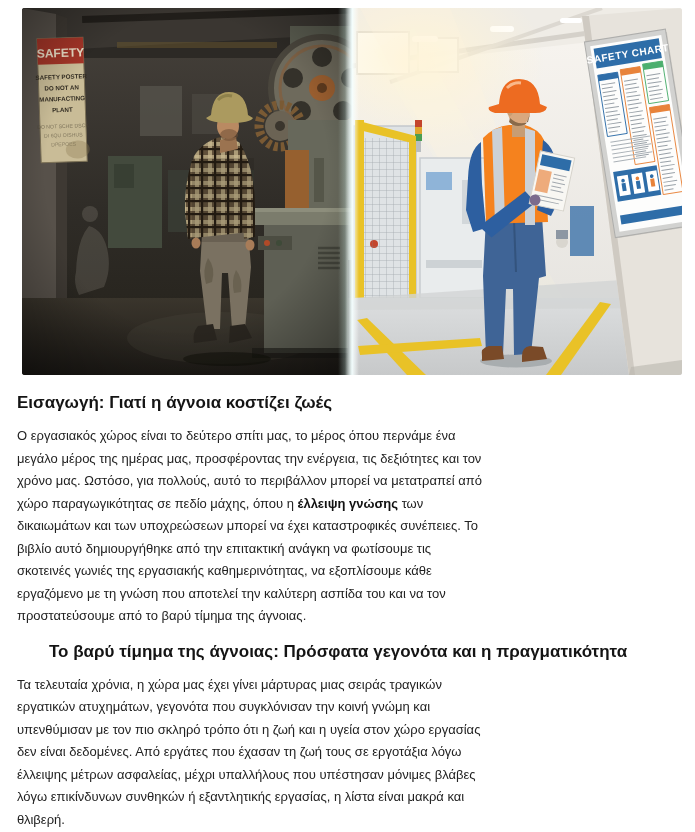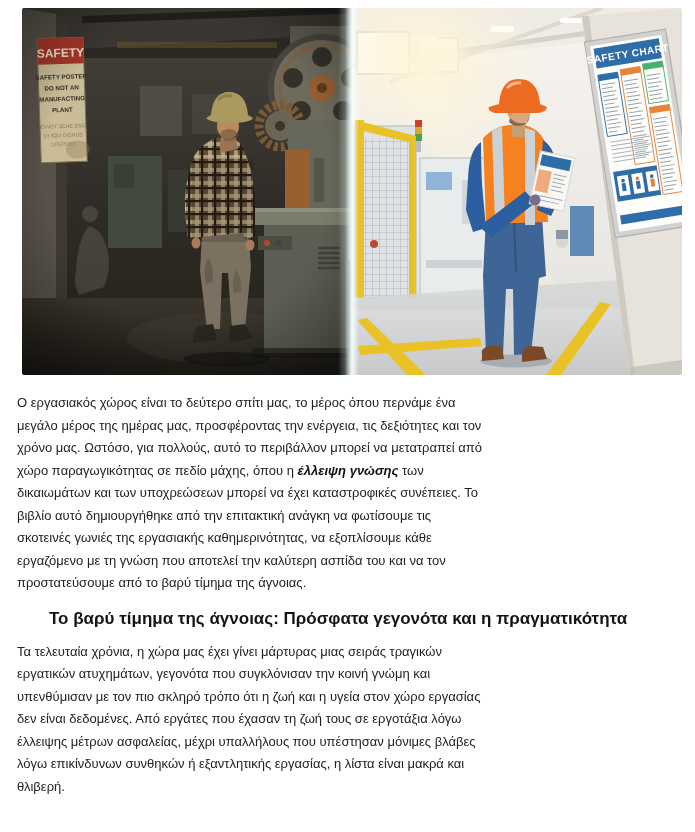--- a/index.html
+++ b/index.html
@@ -5,21 +5,21 @@
   html,body{margin:0;padding:0;background:#ffffff;}
   body{width:695px;font-family:"Liberation Sans","DejaVu Sans",sans-serif;color:#1d1d1d;}
   .page{width:695px;overflow:hidden;}
   .hero{margin:8px 0 0 22px;width:660px;height:367px;border-radius:3px;overflow:hidden;}
   .hero svg{display:block;}
   .hero text{font-family:"Liberation Sans","DejaVu Sans",sans-serif;}
   .article{margin:17px 18px 0 17px;width:660px;}
   .heading{font-size:17px;line-height:22px;font-weight:700;color:#141414;margin:0 0 11px 0;}
   .heading.second{margin-top:13px;margin-left:32px;}
   .para{font-size:13px;line-height:22.5px;margin:0 0 11px 0;color:#222222;white-space:pre-line;}
-  .para strong{font-weight:700;color:#111;font-style:italic;}
+  .para strong{font-weight:700;color:#111;}
 </style>
 </head>
 <body>
 
 <div class="page">
 
   <figure class="hero">
     <svg width="660" height="367" viewBox="0 0 660 367">
       <defs>
         <linearGradient id="lbg" x1="0" y1="0" x2="0" y2="1">
@@ -272,20 +272,21 @@
           <path d="M477 96 q2 -25 20 -25 q19 0 21 25 l7 3 q-1 6 -12 6 l-40 0 q-8 -2 -6 -6 z" fill="#ed6b21"></path>
           <path d="M485 80 q6 -6 14 -5" stroke="#ffd9b8" stroke-width="3" fill="none" opacity="0.7"></path>
         </g>
       </g>
 
       <rect x="323" y="0" width="14" height="367" fill="url(#seam)"></rect>
     </svg>
   </figure>
 
   <section class="article">
+    <h2 class="heading">Εισαγωγή: Γιατί η άγνοια κοστίζει ζωές</h2>
     <p class="para"><span>Ο εργασιακός χώρος είναι το δεύτερο σπίτι μας, το μέρος όπου περνάμε ένα
 μεγάλο μέρος της ημέρας μας, προσφέροντας την ενέργεια, τις δεξιότητες και τον
 χρόνο μας. Ωστόσο, για πολλούς, αυτό το περιβάλλον μπορεί να μετατραπεί από
 χώρο παραγωγικότητας σε πεδίο μάχης, όπου η </span><strong>έλλειψη γνώσης</strong><span> των
 δικαιωμάτων και των υποχρεώσεων μπορεί να έχει καταστροφικές συνέπειες. Το
 βιβλίο αυτό δημιουργήθηκε από την επιτακτική ανάγκη να φωτίσουμε τις
 σκοτεινές γωνιές της εργασιακής καθημερινότητας, να εξοπλίσουμε κάθε
 εργαζόμενο με τη γνώση που αποτελεί την καλύτερη ασπίδα του και να τον
 προστατεύσουμε από το βαρύ τίμημα της άγνοιας.</span></p>
     <h2 class="heading second">Το βαρύ τίμημα της άγνοιας: Πρόσφατα γεγονότα και η πραγματικότητα</h2>

